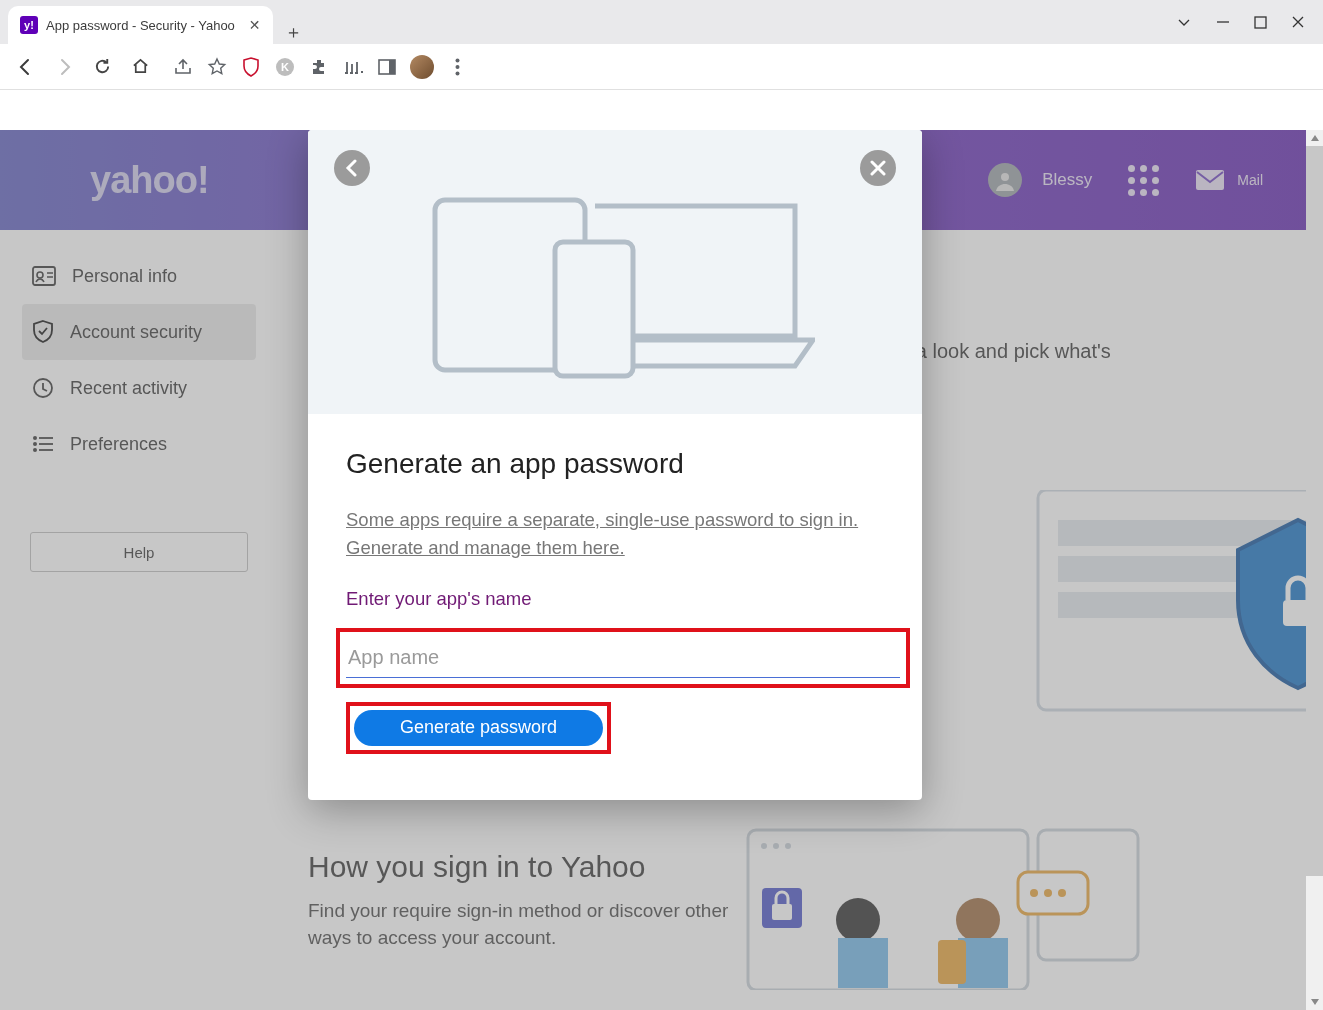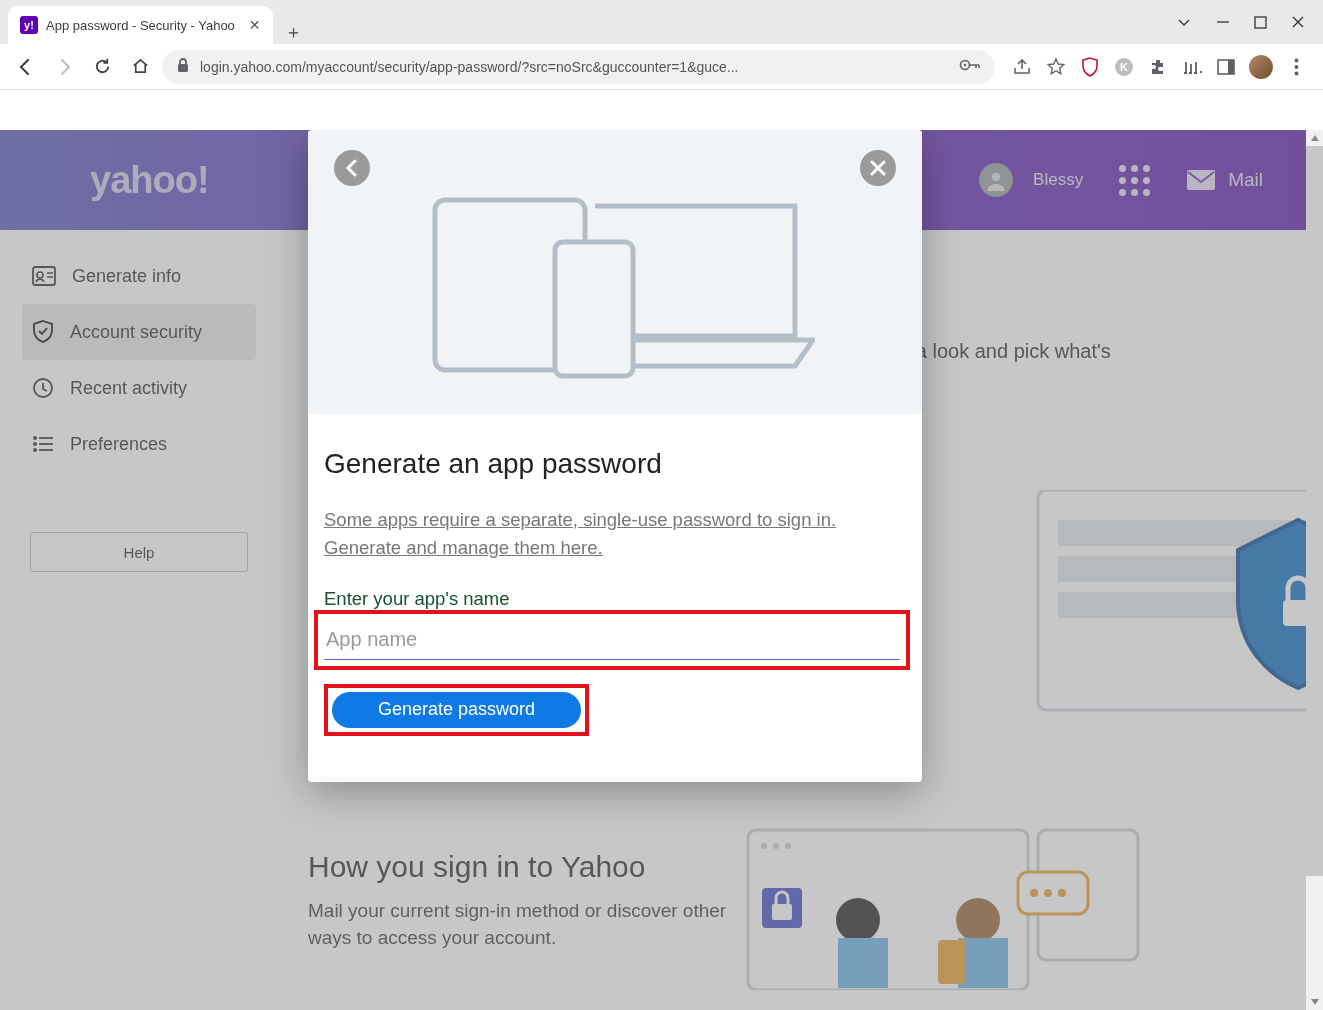--- a/index.html
+++ b/index.html
@@ -30,21 +30,21 @@
 
   
   .page-wrap { position: relative; }
   .yahoo-header { height: 100px; background: linear-gradient(90deg,#5d5fc0 0%, #6a3fbf 40%, #6226b0 100%); display:flex; align-items:center; padding: 0 60px 0 70px; }
   .yahoo-logo { font-family: Arial, sans-serif; font-weight: 900; font-size: 38px; color: rgba(255,255,255,0.7); letter-spacing: -1px; margin-left: 20px; }
   .header-right { margin-left:auto; display:flex; align-items:center; gap: 36px; color: rgba(255,255,255,0.85); }
   .user-chip { display:flex; align-items:center; gap:20px; font-size:17px;text-align:right; }
   .user-avatar { width:34px; height:34px; border-radius:50%; background:#9aa0a6; display:flex; align-items:center; justify-content:center; }
   .apps-grid { display:grid; grid-template-columns: repeat(3, 7px); grid-template-rows: repeat(3,7px); gap:5px; }
   .apps-grid span { background: rgba(255,255,255,0.85); border-radius:50%; }
-  .mail-link { display:flex; align-items:center; gap:12px; font-size:19px; }
+  .mail-link { display:flex; align-items:center; gap:12px; font-size:14px; }
 
   .content-row { display:flex; }
   .sidebar { width: 268px; padding: 18px 12px 0 22px; }
   .side-item { display:flex; align-items:center; gap:16px; height:56px; padding-left: 10px; font-size:18px; color:#333; border-radius:4px; }
   .side-item.active { background:#e8e8e8; font-weight:500; }
   .side-buttons { margin-top: 60px; display:flex; flex-direction:column; gap:28px; padding: 0 8px; }
   .side-buttons button { height:40px; border:1px solid #bdbdbd; background:#fff; font-size:15px; color:#333; border-radius:3px; }
 
   .main-col { flex:1; padding: 30px 60px 0 40px; position:relative; }
   .peek-text { font-size:20px; color:#333; position:absolute; top:110px; left: 610px; }
@@ -57,24 +57,24 @@
   
   .dim { position:absolute; inset:0; background: rgba(130,130,130,0.45); }
   .page-area { position:relative; height: 880px; overflow:hidden; }
 
   
   .modal { position:absolute; top: 0px; left: 308px; width: 614px; background:#fff; border-radius:4px; box-shadow: 0 10px 40px rgba(0,0,0,0.3); overflow:hidden; padding-bottom: 46px;}
   .modal-illus { height: 284px; background:#f0f4f7; position:relative; }
   .modal-back, .modal-close { position:absolute; top:20px; width:36px; height:36px; border-radius:50%; background:#9b9b9b; display:flex; align-items:center; justify-content:center; color:#fff; }
   .modal-back { left: 26px; }
   .modal-close { right: 26px; }
-  .modal-body { padding: 34px 38px 0 16px; }
+  .modal-body { padding: 34px 38px 0 38px; }
   .modal-title { font-size:28px; color:#222; margin-bottom: 26px; }
   .modal-desc { font-size:18.5px; color:#777; line-height:1.5; margin-bottom: 26px; text-decoration: underline; }
-  .modal-label { font-size:18.5px; color:#14532d; }
+  .modal-label { font-size:18.5px; color:#701a75; margin-bottom: 18px; }
   .input-hl { border: 4px solid #e0111a; padding: 6px 6px; margin-left:-10px; margin-right:-26px; margin-bottom: 14px;}
   .app-input { width:100%; border:none; border-bottom:1px solid #4a6fd6; font-size:20px; padding: 8px 2px; outline:none; color:#333; background:transparent; }
   .app-input::placeholder { color:#9a9a9a; }
   .btn-hl { border: 4px solid #e0111a; display:inline-block; padding: 4px 4px; }
   .gen-btn { background:#0f7ae5; color:#fff; border:none; border-radius:22px; height:36px; padding: 0 46px; font-size:18px; }
 
   
   .fake-scroll { position:absolute; top:0; right:0; width:17px; height:880px; background:#f0f0f0; }
   .fake-scroll .thumb-top { position:absolute; top:0; width:100%; height:16px; display:flex; align-items:center; justify-content:center; }
   .fake-scroll .track-thumb { position:absolute; top:16px; width:100%; height: 730px; background:#c7c7c7; }
@@ -133,32 +133,20 @@
       <svg width="19" height="19" viewBox="0 0 20 20">
         <path d="M16 10a6 6 0 1 1-2-4.5" stroke="#444" stroke-width="2" fill="none"></path>
         <path d="M15 2v4h-4" stroke="#444" stroke-width="2" fill="none"></path>
       </svg>
     </div>
   <div class="tb-btn">
       <svg width="19" height="19" viewBox="0 0 20 20">
         <path d="M3 9l7-6 7 6M5 8v8h10V8" stroke="#444" stroke-width="1.8" fill="none"></path>
       </svg>
     </div>
-  <div class="address-bar">
-    <span class="lock"><svg width="14" height="16" viewBox="0 0 14 16">
-          <rect x="2" y="7" width="10" height="8" rx="1.5" fill="#5f6368"></rect>
-          <path d="M4 7V5a3 3 0 0 1 6 0v2" stroke="#5f6368" stroke-width="1.8" fill="none"></path>
-        </svg></span>
-    <span class="url-text">login.yahoo.com/myaccount/security/app-password/?src=noSrc&amp;guccounter=1&amp;guce...</span>
-    <span><svg width="22" height="14" viewBox="0 0 22 14">
-          <circle cx="6" cy="7" r="4.5" stroke="#5f6368" stroke-width="1.6" fill="none"></circle>
-          <circle cx="6" cy="7" r="1.2" fill="#5f6368"></circle>
-          <path d="M10 7h10M17 7v3M20 7v3" stroke="#5f6368" stroke-width="1.6"></path>
-        </svg></span>
-  </div>
   <div class="toolbar-right">
     <span class="ext-icon">
         <svg width="20" height="18" viewBox="0 0 20 18">
           <path d="M3 10v5h14v-5M10 2v9M6 6l4-4 4 4" stroke="#5f6368" stroke-width="1.6" fill="none"></path>
         </svg>
       </span>
     <span class="ext-icon">
         <svg width="20" height="20" viewBox="0 0 20 20">
           <path d="M10 2l2.3 5 5.4.5-4 3.7 1.1 5.4L10 14l-4.8 2.6 1.1-5.4-4-3.7 5.4-.5z" stroke="#5f6368" stroke-width="1.4" fill="none"></path>
         </svg>
@@ -242,21 +230,21 @@
 
     <div class="content-row">
       <div class="sidebar">
         <div class="side-item">
           <svg width="24" height="20" viewBox="0 0 24 20">
               <rect x="1" y="1" width="22" height="18" rx="2" stroke="#333" stroke-width="1.8" fill="none"></rect>
               <circle cx="8" cy="9" r="3" stroke="#333" stroke-width="1.6" fill="none"></circle>
               <path d="M4 16c1-2 3-3 4-3s3 1 4 3" stroke="#333" stroke-width="1.6" fill="none"></path>
               <path d="M15 7h6M15 11h6" stroke="#333" stroke-width="1.6"></path>
             </svg>
-          <span>Generate info</span>
+          <span>Personal info</span>
         </div>
         <div class="side-item active">
           <svg width="22" height="24" viewBox="0 0 22 24">
               <path d="M11 1l9 3v6c0 6-4 10-9 12C6 20 2 16 2 10V4z" stroke="#111" stroke-width="1.8" fill="none"></path>
               <path d="M7 11l3 3 5-6" stroke="#111" stroke-width="1.8" fill="none"></path>
             </svg>
           <span>Account security</span>
         </div>
         <div class="side-item">
           <svg width="22" height="22" viewBox="0 0 22 22">
@@ -290,21 +278,21 @@
           <rect x="320" y="102" width="340" height="26" fill="#e0e6ec"></rect>
           <path d="M500 60l60-30 60 30v50c0 44-28 74-60 88-32-14-60-44-60-88z" fill="#1572c4" stroke="#0d519b" stroke-width="4"></path>
           <rect x="545" y="110" width="30" height="26" rx="4" fill="#fff"></rect>
           <path d="M550 110v-12a10 10 0 0 1 20 0v12" stroke="#fff" stroke-width="5" fill="none"></path>
           <circle cx="608" cy="168" r="32" fill="#fff" stroke="#1572c4" stroke-width="5"></circle>
           <circle cx="608" cy="160" r="9" fill="#1572c4"></circle>
           <path d="M592 184c3-8 10-12 16-12s13 4 16 12" fill="#1572c4"></path>
         </svg>
         <div class="signin-block">
           <div class="signin-title">How you sign in to Yahoo</div>
-          <div class="signin-desc">Mail your current sign-in method or discover other ways to access your account.</div>
+          <div class="signin-desc">Find your require sign-in method or discover other ways to access your account.</div>
         </div>
         <svg class="signin-illus" width="420" height="180" viewBox="0 0 420 180">
           <rect x="10" y="20" width="280" height="160" rx="8" fill="none" stroke="#c7cfd8" stroke-width="3"></rect>
           <circle cx="26" cy="36" r="3" fill="#c7cfd8"></circle>
             <circle cx="38" cy="36" r="3" fill="#c7cfd8"></circle>
             <circle cx="50" cy="36" r="3" fill="#c7cfd8"></circle>
           <rect x="24" y="78" width="40" height="40" rx="4" fill="#4a52c6"></rect>
           <rect x="34" y="94" width="20" height="16" rx="2" fill="#fff"></rect>
           <path d="M38 94v-6a6 6 0 0 1 12 0v6" stroke="#fff" stroke-width="3" fill="none"></path>
           <circle cx="120" cy="110" r="22" fill="#2d2d2d"></circle>

